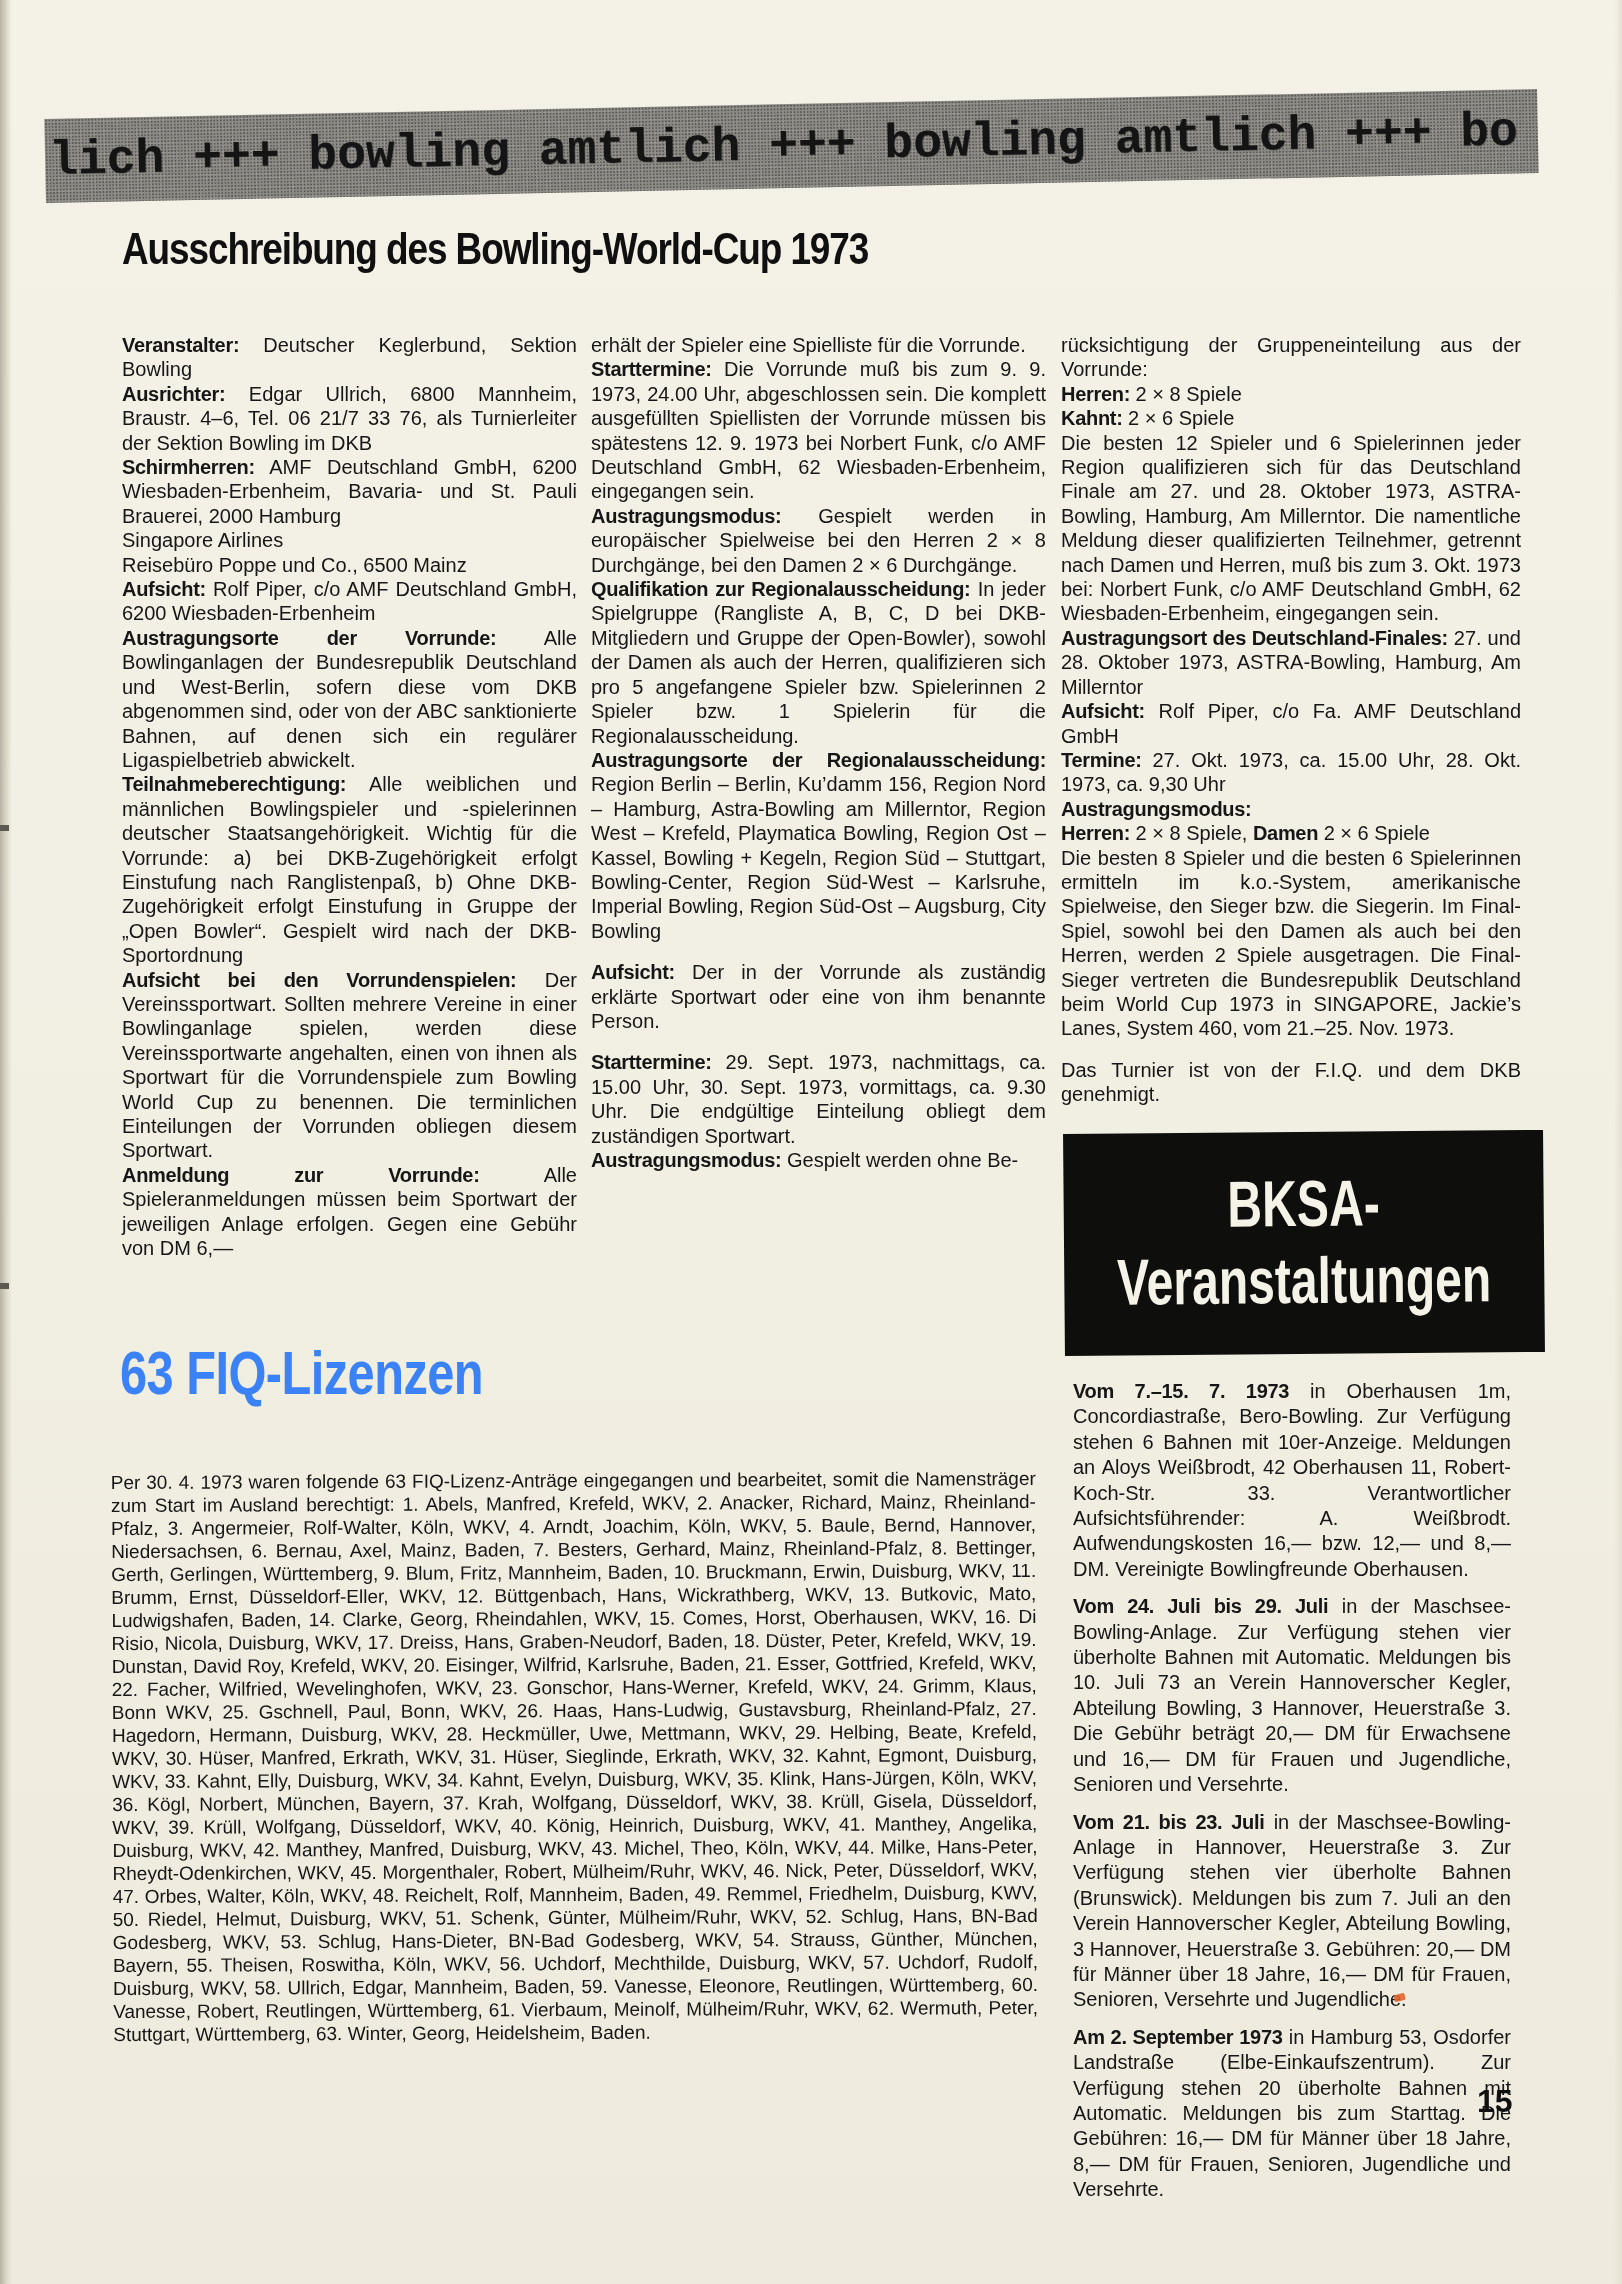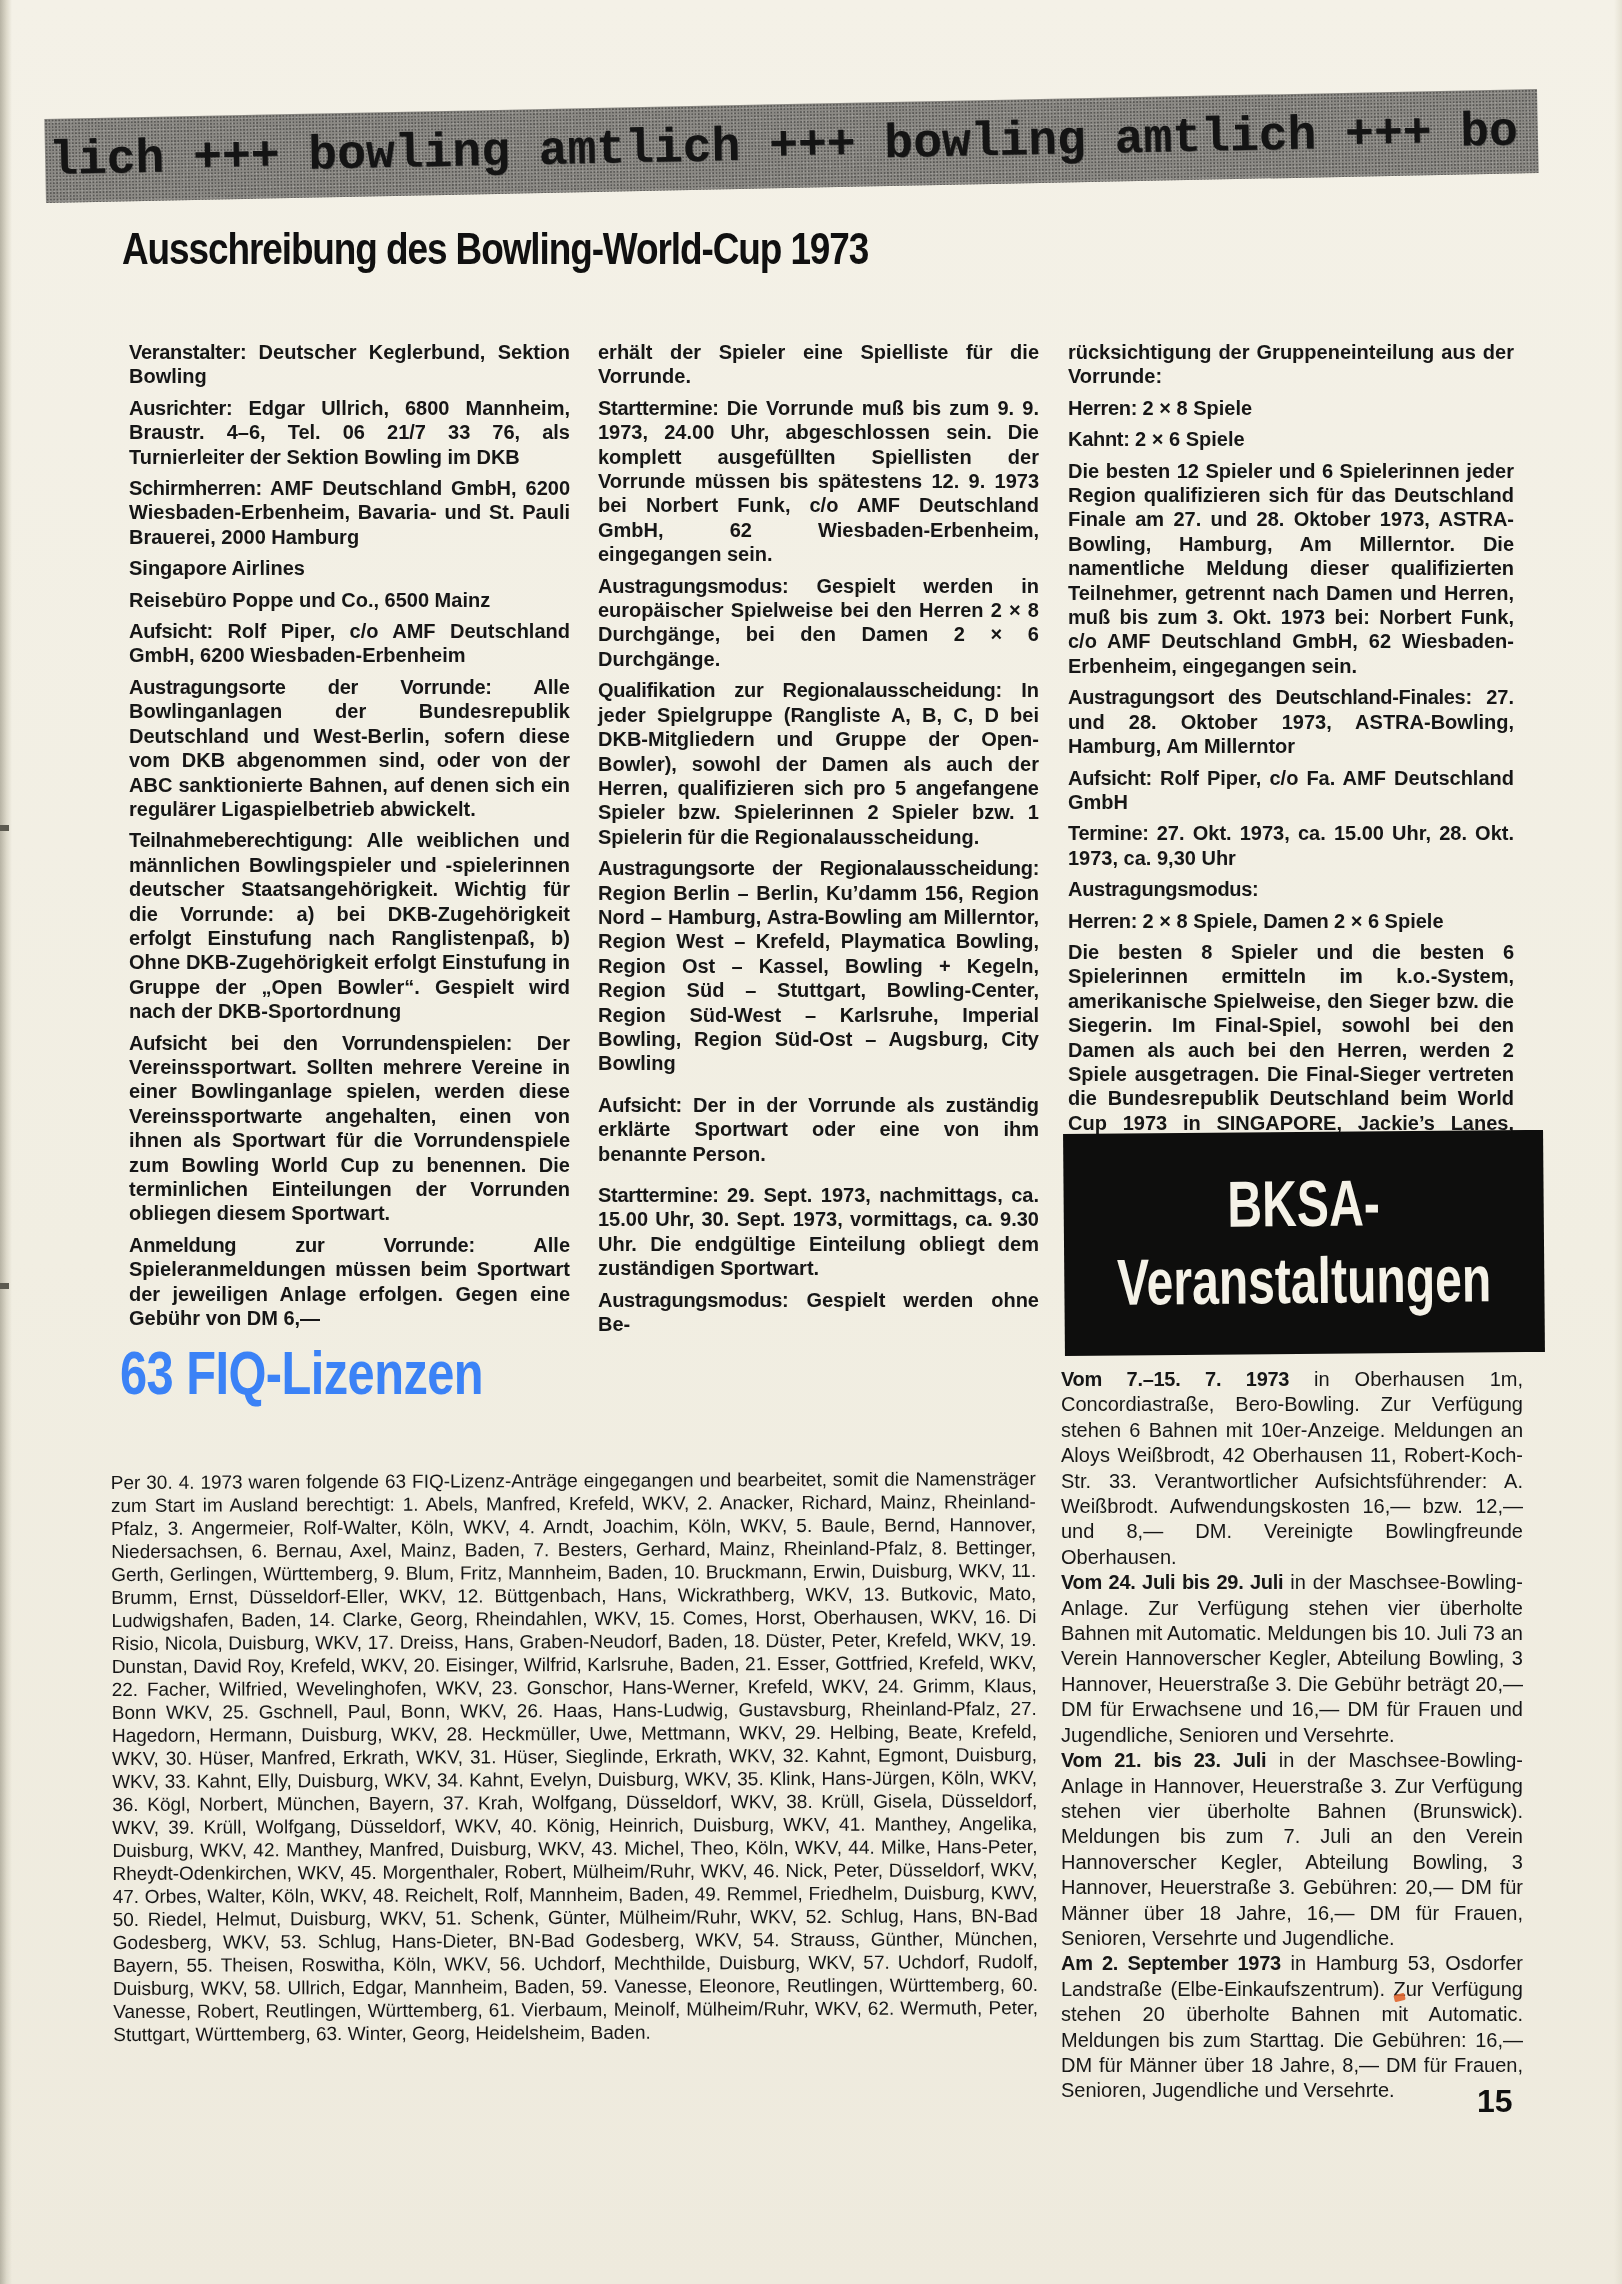--- a/index.html
+++ b/index.html
@@ -42,21 +42,21 @@
   .title{
     position:absolute;left:122px;top:226px;margin:0;
     font-size:44px;font-weight:bold;line-height:1.05;white-space:nowrap;color:#101010;
   }
   .cond{display:inline-block;transform:scaleX(0.84);transform-origin:left center;letter-spacing:-1.3px;}
   .col{
     position:absolute;top:333px;width:455px;
     font-size:20px;line-height:24.4px;text-align:justify;
     hyphens:auto;-webkit-hyphens:auto;
   }
-  .col p{margin:7px;font-weight:bold;}
+  .col p{margin:0;}
   .col b,.bksa-body b{letter-spacing:-0.3px;}
   .col1{left:122px;}
   .col2{left:591px;}
   .col3{left:1061px;width:460px;}
   p.gap{margin-top:17px;}
   .fiq-title{
     position:absolute;left:120px;top:1338px;margin:0;
     font-size:61px;font-weight:bold;white-space:nowrap;color:#3b82f6;
   }
   .fiq-title .cond{transform:scaleX(0.80);letter-spacing:-0.7px;}
@@ -76,21 +76,21 @@
   }
   .bksa-line{
     color:#f5f2e7;font-weight:bold;font-size:65px;line-height:1.12;white-space:nowrap;
   }
   .bksa-line .cond2{display:inline-block;transform:scaleX(0.74);transform-origin:center;}
   .bksa-body{
     position:absolute;left:1061px;top:1367px;width:462px;
     font-size:20px;line-height:25.4px;text-align:justify;
     hyphens:auto;-webkit-hyphens:auto;
   }
-  .bksa-body p{margin:0;}
+  .bksa-body p{margin:12px;}
   .page-number{
     position:absolute;left:1477px;top:2035px;
     font-size:32px;font-weight:bold;color:#101010;margin-top:48px;
   }
   .orange-mark{
     position:absolute;left:1394px;top:1994px;width:11.2px;height:6.6px;
     background:#e0662f;border-radius:1.3px;transform:rotate(-14deg);opacity:.9;
   }
 </style>
 </head>

